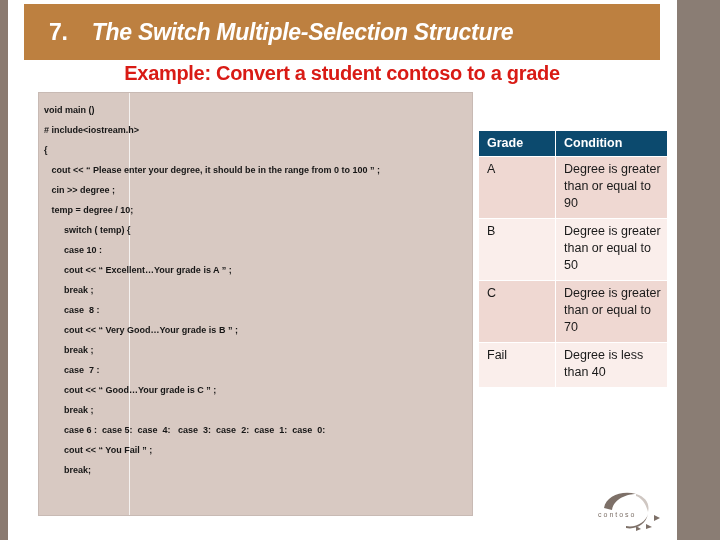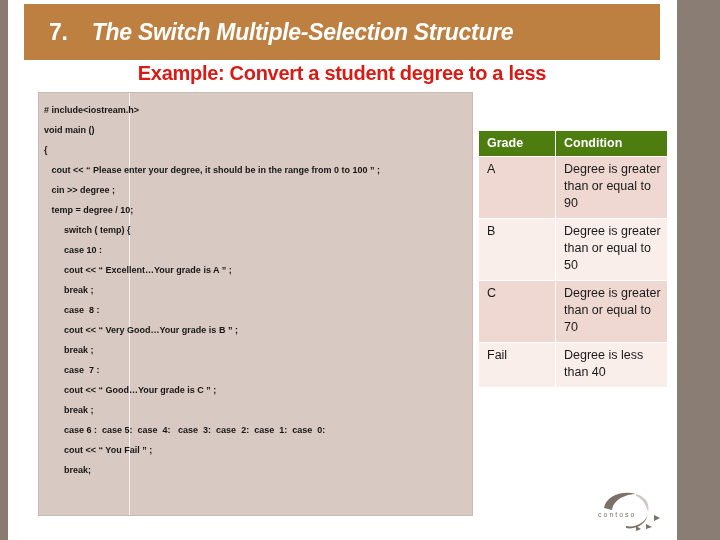--- a/index.html
+++ b/index.html
@@ -99,21 +99,21 @@
 
   
   .grade-table {
     position: absolute;
     left: 478px; top: 130px;
     width: 190px;
     border-collapse: collapse;
     table-layout: fixed;
   }
   .grade-table th {
-    background: #4d7c0f;
+    background: #0c4a6e;
     color: #ffffff;
     font-size: 12.5px;
     font-weight: bold;
     text-align: left;
     padding: 5px 8px 6px 8px;
     border: 1px solid #ffffff;
   }
   .grade-table td {
     font-size: 12.5px;
     color: #1a1a1a;
@@ -145,26 +145,26 @@
 <body>
 
 <div class="band-left"></div>
 <div class="band-right"></div>
 
 <div class="title-bar">
   <span class="title-num">7.</span>
   <span class="title-text">The Switch Multiple-Selection Structure</span>
 </div>
 
-<div class="subtitle">Example: Convert a student degree to a less</div>
+<div class="subtitle">Example: Convert a student contoso to a grade</div>
 
 <div class="code-block">
   <div class="code-lines">
+      <div class="code-line">void main ()</div>
       <div class="code-line"># include&lt;iostream.h&gt;</div>
-      <div class="code-line">void main ()</div>
       <div class="code-line">{</div>
       <div class="code-line">   cout &lt;&lt; “ Please enter your degree, it should be in the range from 0 to 100 ” ;</div>
       <div class="code-line">   cin &gt;&gt; degree ;</div>
       <div class="code-line">   temp = degree / 10;</div>
       <div class="code-line">        switch ( temp) {</div>
       <div class="code-line">        case 10 :</div>
       <div class="code-line">        cout &lt;&lt; “ Excellent…Your grade is A ” ;</div>
       <div class="code-line">        break ;</div>
       <div class="code-line">        case  8 :</div>
       <div class="code-line">        cout &lt;&lt; “ Very Good…Your grade is B ” ;</div>

